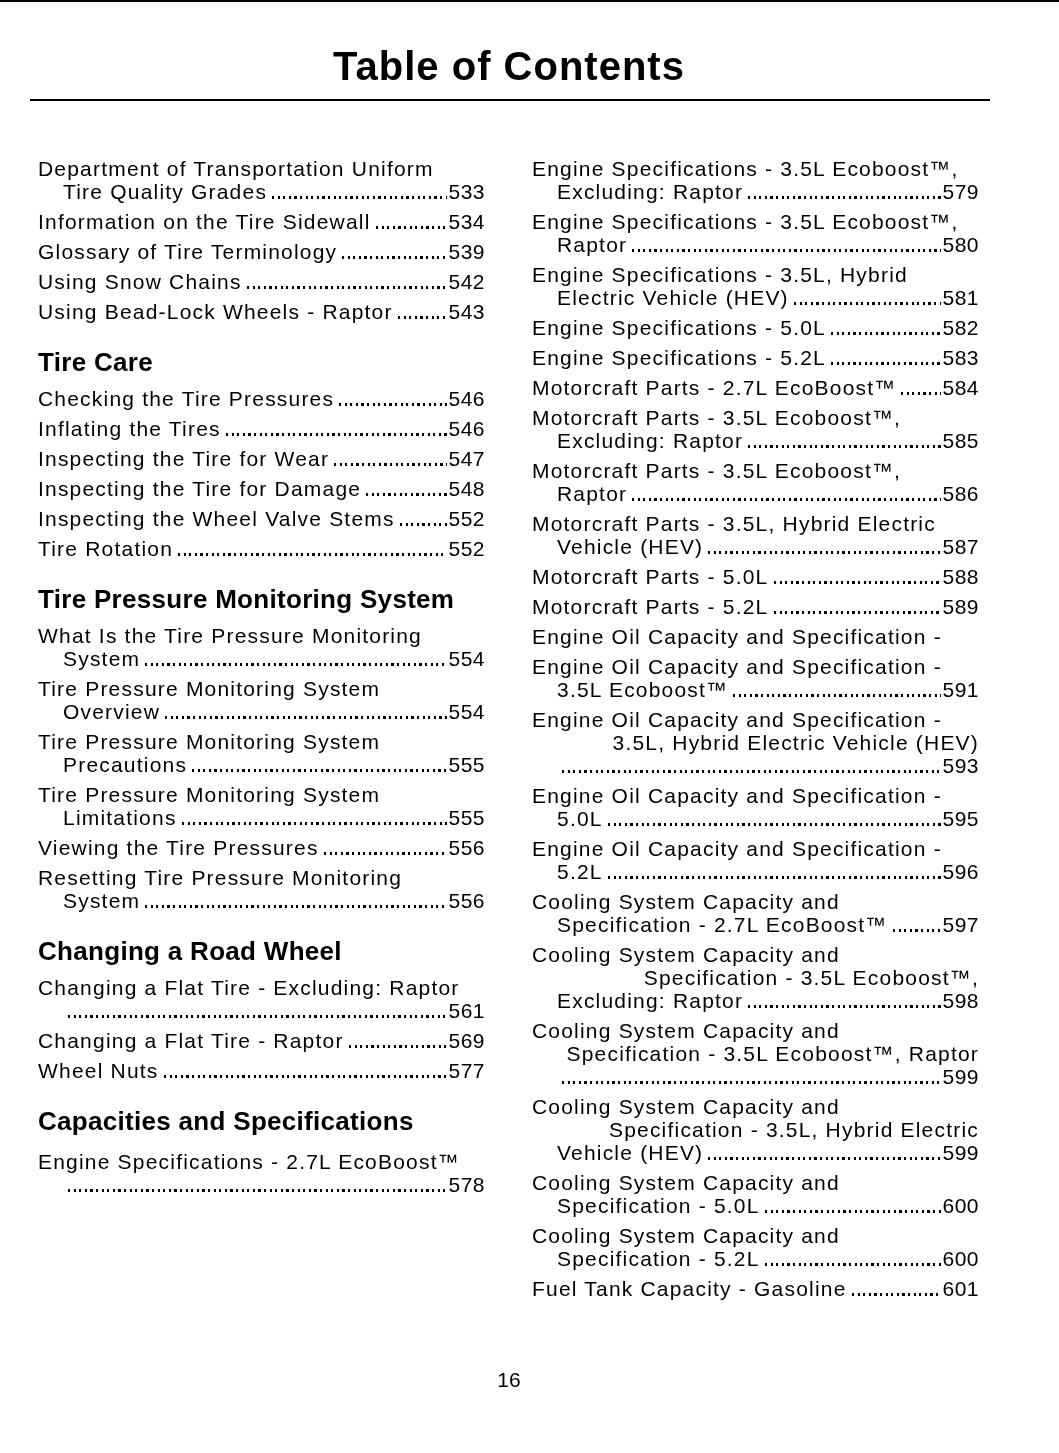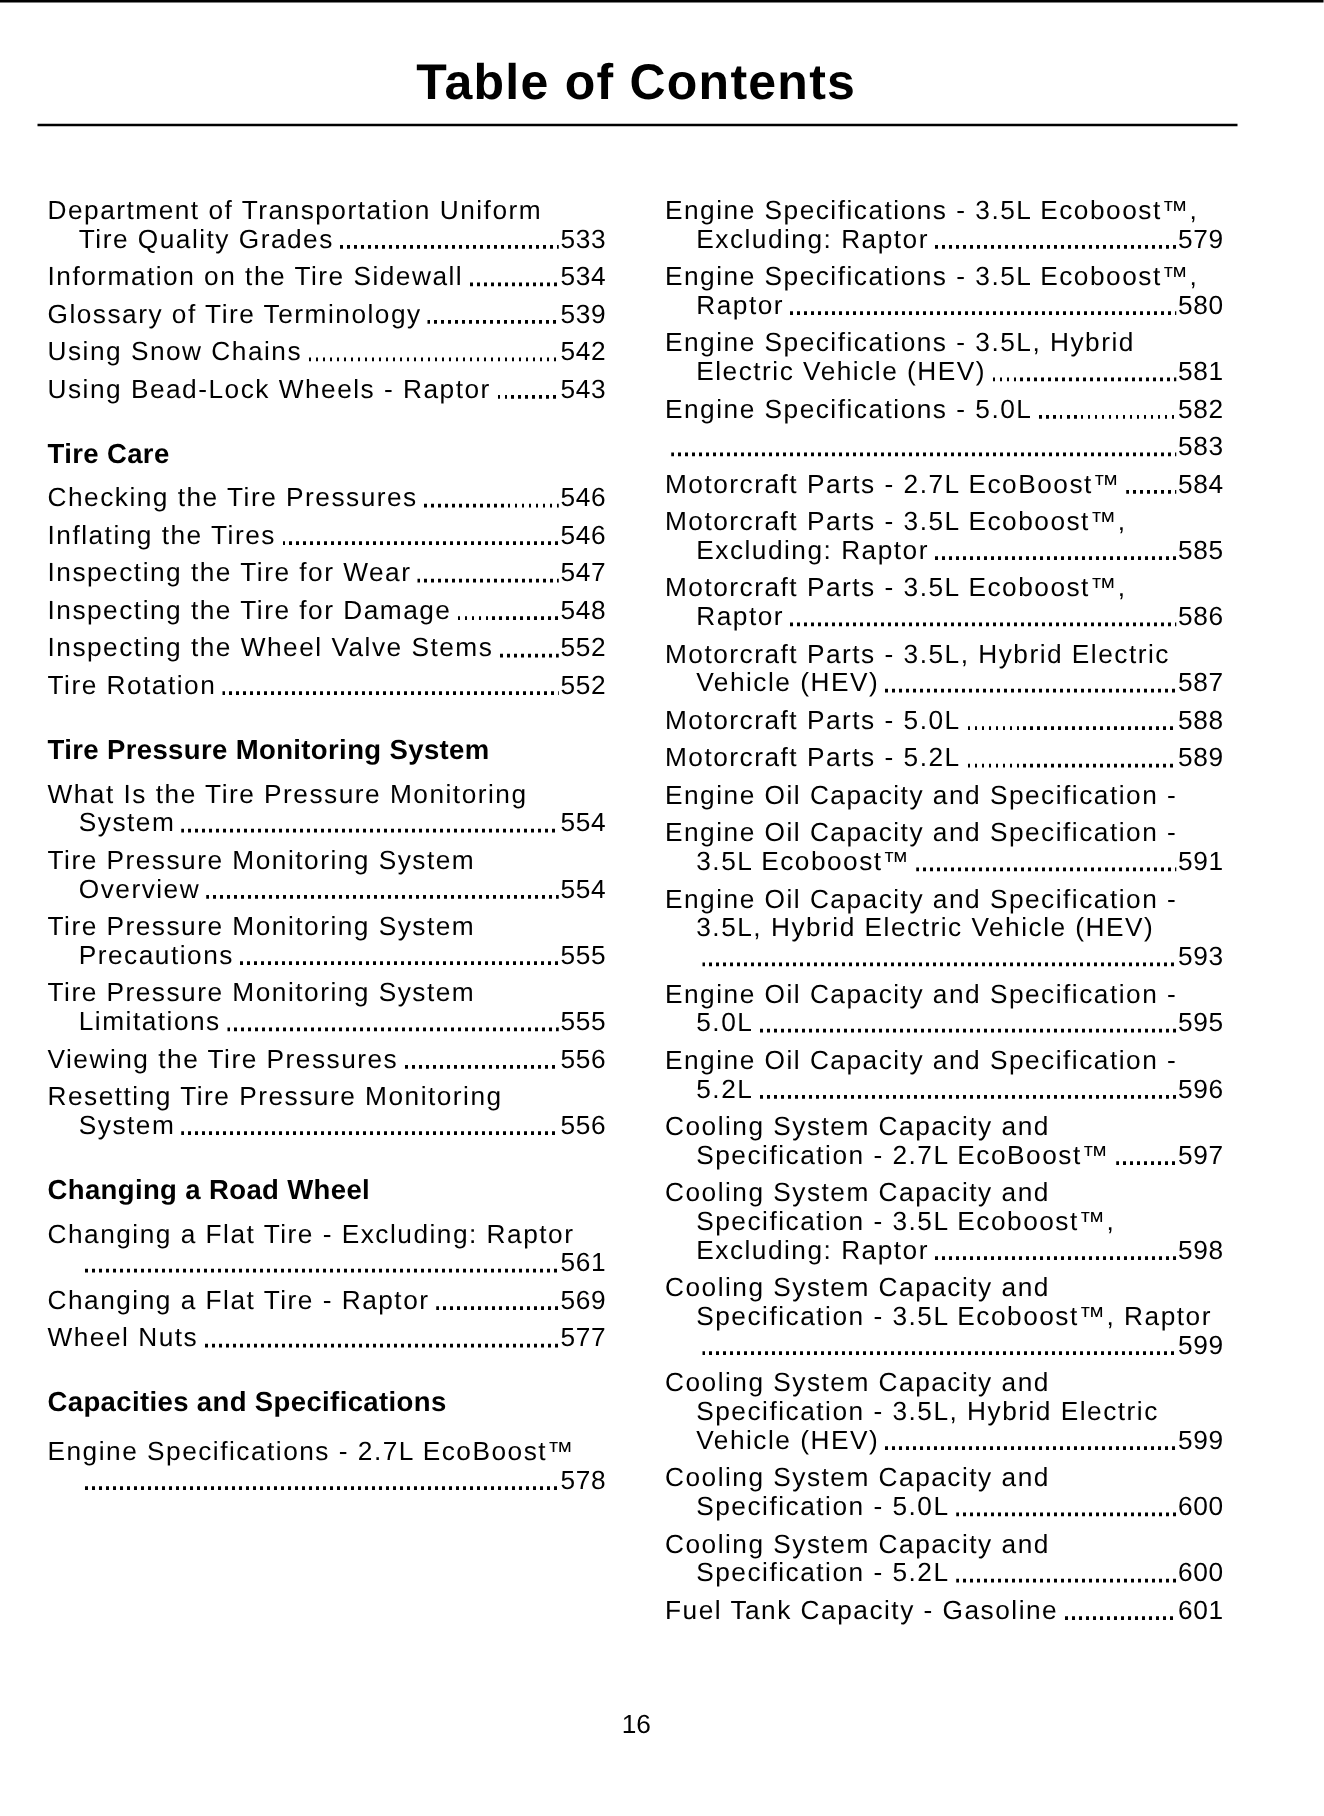--- a/index.html
+++ b/index.html
@@ -13,29 +13,29 @@
   .top-edge { height: 2px; background: #000; width: 100%; }
   .page { padding: 44px 79px 0 38px; position: relative; }
   .title {
     font-weight: bold; font-size: 40px; line-height: 40px;
     letter-spacing: 1px; text-align: center; margin: 0 0 13px 0;
   }
   .rule { border-bottom: 2px solid #000; margin: 0 -10px 0 -8px; height: 0; }
   .columns { display: flex; gap: 47px; margin-top: 56px; align-items: flex-start; }
   .col { width: 447px; flex: 0 0 auto; }
   .heading {
-    font-weight: bold; font-size: 22px; line-height: 29px;
+    font-weight: bold; font-size: 26px; line-height: 29px;
     letter-spacing: 0.3px; margin: 25px 0 10px 0;
     max-width: 390px; padding-left: 27px; text-indent: -27px;
   }
   .entries { margin: 0; }
   .entries.extra-gap { margin-top: 14px; }
   .entry { margin-bottom: 7px; font-size: 21px; line-height: 23px; letter-spacing: 1.2px; }
   .line { white-space: pre; }
-  .line.cont { padding-left: 25px; }
+  .line.cont { padding-left: 25px; text-align: right; }
   .line.flexline { display: flex; align-items: flex-end; }
   .flexline .t { flex: 0 0 auto; }
   .leader {
     flex: 1 1 auto; min-width: 24px; height: 3px;
     margin: 0 1px 4px 5px;
     background-image: repeating-linear-gradient(to right, #000 0, #000 2.2px, transparent 2.2px, transparent 5.6px);
   }
   .pnum { flex: 0 0 auto; letter-spacing: 0.5px; }
   .folio {
     position: absolute; left: 38px; right: 79px; top: 1366px;
@@ -150,21 +150,21 @@
             <div class="line flexline cont"><span class="t">Raptor</span><span class="leader"></span><span class="pnum">580</span></div>
           </div>
           <div class="entry">
             <div class="line">Engine Specifications - 3.5L, Hybrid</div>
             <div class="line flexline cont"><span class="t">Electric Vehicle (HEV)</span><span class="leader"></span><span class="pnum">581</span></div>
           </div>
           <div class="entry">
             <div class="line flexline"><span class="t">Engine Specifications - 5.0L</span><span class="leader"></span><span class="pnum">582</span></div>
           </div>
           <div class="entry">
-            <div class="line flexline"><span class="leader"></span><span class="pnum">583</span></div>
+            <div class="line flexline"><span class="t">Engine Specifications - 5.2L</span><span class="leader"></span><span class="pnum">583</span></div>
           </div>
           <div class="entry">
             <div class="line flexline"><span class="t">Motorcraft Parts - 2.7L EcoBoost™</span><span class="leader"></span><span class="pnum">584</span></div>
           </div>
           <div class="entry">
             <div class="line">Motorcraft Parts - 3.5L Ecoboost™,</div>
             <div class="line flexline cont"><span class="t">Excluding: Raptor</span><span class="leader"></span><span class="pnum">585</span></div>
           </div>
           <div class="entry">
             <div class="line">Motorcraft Parts - 3.5L Ecoboost™,</div>

